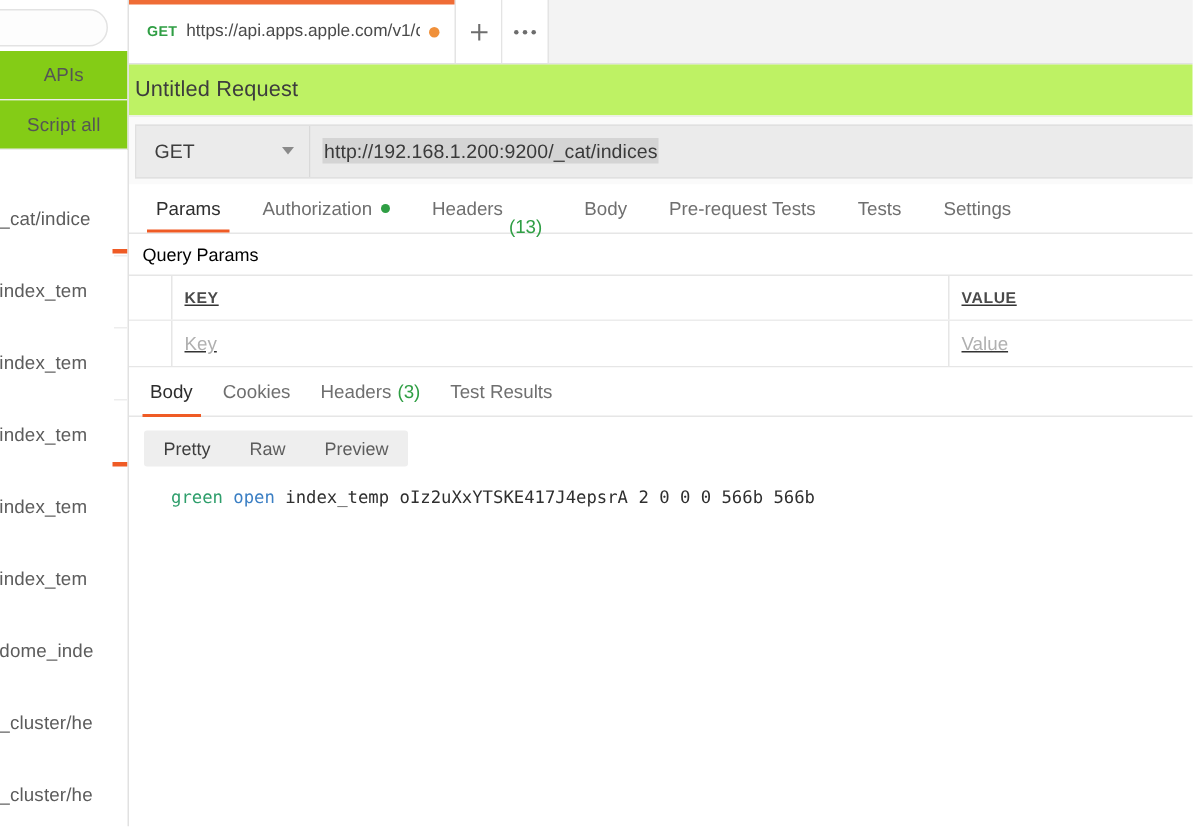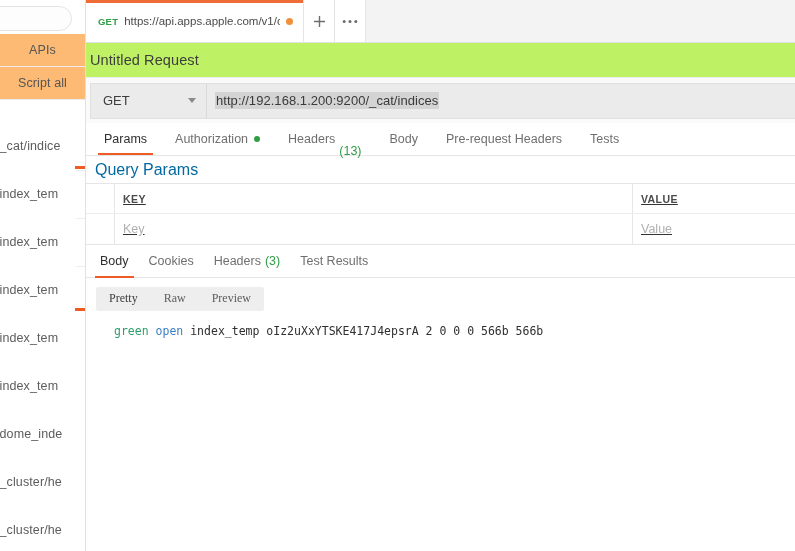--- a/index.html
+++ b/index.html
@@ -47,21 +47,21 @@
     border-radius: 14px;
     background: #fdfdfd;
     box-sizing: border-box;
   }
   .sb-btnrow {
     height: 32px;
     border-bottom: 1px solid #ececec;
     display: flex;
     align-items: center;
     justify-content: center;
-    background: #fdba74;
+    background: #84cc16;
   }
   .sb-btnrow.second {
     border-bottom: 1px solid #ececec;
   }
   .sb-btn-label {
     font-size: 12.5px;
     color: #555555;
     letter-spacing: .1px;
   }
   .sb-spacer {
@@ -282,22 +282,22 @@
 
   
   .qp-head {
     height: 27px;
     display: flex;
     align-items: center;
     padding-left: 9px;
     background: #ffffff;
   }
   .qp-title {
-    font-size: 16px;
-    color: #0369a1;
+    font-size: 12px;
+    color: #000000;
   }
   .qp-table {
     border-top: 1px solid #e6e6e6;
     border-bottom: 1px solid #e6e6e6;
     background: #ffffff;
   }
   .qp-row {
     display: flex;
     height: 29px;
     align-items: stretch;
@@ -364,21 +364,20 @@
     align-items: center;
     padding-left: 10px;
     background: #ffffff;
   }
   .fmt-group {
     display: flex;
     align-items: stretch;
     height: 24px;
     background: #eeeeee;
     border-radius: 2px;
-    font-family: Liberation Serif, serif;
   }
   .fmt-btn {
     display: flex;
     align-items: center;
     padding: 0 13px;
     font-size: 12px;
     color: #5d5d5d;
   }
   .fmt-btn.active {
     color: #3d3d3d;
@@ -515,24 +514,27 @@
         <span class="gdot"></span>
       </div>
       <div class="rtab">
         <span>Headers</span>
         <span class="count">(13)</span>
       </div>
       <div class="rtab">
         <span>Body</span>
       </div>
       <div class="rtab">
-        <span>Pre-request Headers</span>
+        <span>Pre-request Tests</span>
       </div>
       <div class="rtab">
         <span>Tests</span>
+      </div>
+      <div class="rtab">
+        <span>Settings</span>
       </div>
     </div>
 
     <div class="qp-head">
       <span class="qp-title">Query Params</span>
     </div>
 
     <div class="qp-table">
       <div class="qp-row">
         <div class="qp-gutter"></div>

